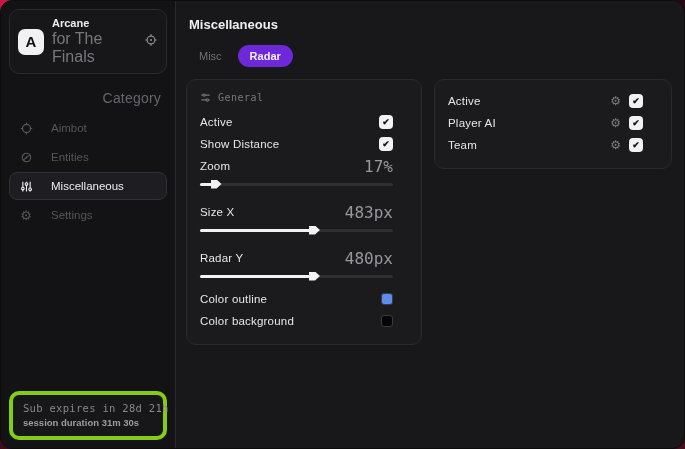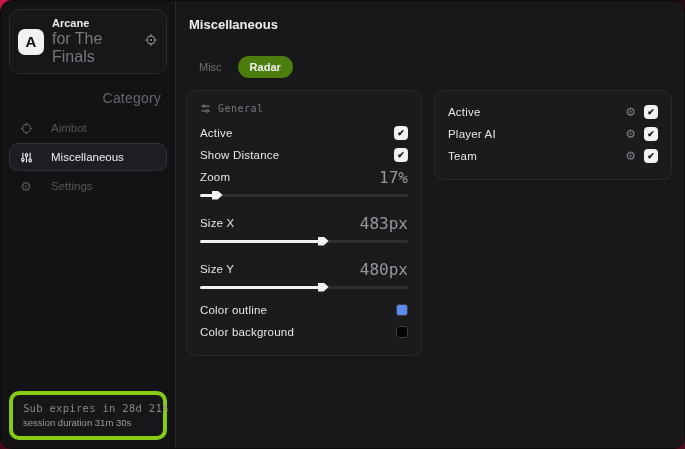--- a/index.html
+++ b/index.html
@@ -44,32 +44,32 @@
   .nav-icon svg { display:block; }
   .gear-glyph { font-size:13px; line-height:1; }
   .sidebar-footer {
     margin-top:auto; border:4px solid #84cc16; border-radius:10px; background:#17171a;
     padding:7px 10px 8px 10px;
   }
   .footer-line1 {
     font-family:"DejaVu Sans Mono", monospace; color:#86868c; font-size:10.5px;
     letter-spacing:.3px; margin-bottom:3px; white-space:nowrap;
   }
-  .footer-line2 { color:#9c9ca2; font-size:9.5px; font-weight:normal; white-space:nowrap; }
+  .footer-line2 { color:#9c9ca2; font-size:9.5px; font-weight:bold; white-space:nowrap; }
   
   .main { flex:1; padding:16px 14px 14px 10px; }
   .page-title { color:#f0f0f2; font-size:13px; font-weight:bold; margin-left:3px; }
   .tabs { display:flex; align-items:center; gap:4px; margin:13px 0 0 1px; }
   .tab {
-    font-size:11px; color:#6f6f76; padding:5px 12px; border-radius:999px; cursor:pointer;margin-top:11px;
-  }
-  .tab.active { background:#4d7c0f; color:#f0f0f2; font-weight:bold; }
+    font-size:11px; color:#6f6f76; padding:5px 12px; border-radius:999px; cursor:pointer;
+  }
+  .tab.active { background:#6d28d9; color:#f0f0f2; font-weight:bold; }
   .panels { display:flex; align-items:flex-start; gap:12px; margin-top:12px; }
   .panel {
-    background:#1b1b1e; border:1px solid #2a2a2e; border-radius:10px; padding:10px 13px 12px 13px;
+    background:#1b1b1e; border:1px solid #2a2a2e; border-radius:10px; padding:10px 28px 12px 13px;
   }
   .panel-general { width:236px; }
   .panel-entities { width:238px; }
   .panel-header {
     display:flex; align-items:center; gap:7px; color:#76767c;
     font-family:"DejaVu Sans Mono", monospace; font-size:10px; letter-spacing:.5px;
     margin:2px 0 8px 0;
   }
   .panel-header svg { display:block; }
   .row {
@@ -126,20 +126,30 @@
 
     <div class="nav">
       <div class="nav-item">
         <span class="nav-icon">
           <svg width="13" height="13" viewBox="0 0 16 16" fill="none" stroke="currentColor" stroke-width="1.4">
             <circle cx="8" cy="8" r="5"></circle>
               <path d="M8 1v3M8 12v3M1 8h3M12 8h3"></path>
           </svg>
         </span>
         <span>Aimbot</span>
+      </div>
+      <div class="nav-item">
+        <span class="nav-icon">
+          <svg width="13" height="13" viewBox="0 0 16 16" fill="none" stroke="currentColor" stroke-width="1.4">
+            <circle cx="8" cy="8" r="5.2"></circle>
+              <path d="M3.5 11.5l9-7"></path>
+            <circle cx="8" cy="8" r="1.1" fill="currentColor" stroke="none"></circle>
+          </svg>
+        </span>
+        <span>Entities</span>
       </div>
       <div class="nav-item active">
         <span class="nav-icon">
           <svg width="13" height="13" viewBox="0 0 16 16" fill="none" stroke="currentColor" stroke-width="1.4">
             <path d="M3.5 2v12M8 2v12M12.5 2v12"></path>
             <circle cx="3.5" cy="10.5" r="1.6" fill="#1e1e22"></circle>
             <circle cx="8" cy="5" r="1.6" fill="#1e1e22"></circle>
             <circle cx="12.5" cy="11.5" r="1.6" fill="#1e1e22"></circle>
           </svg>
         </span>
@@ -209,21 +219,21 @@
           <span class="row-value">483px</span>
         </div>
         <div class="slider">
           <div class="slider-track"></div>
           <div class="slider-fill" style="width: 58%;"></div>
           <div class="slider-thumb" style="left: 58%;"></div>
         </div>
 
         <div class="spacer6"></div>
         <div class="row">
-          <span class="row-label">Size Y</span>
+          <span class="row-label">Radar Y</span>
           <span class="row-value">480px</span>
         </div>
         <div class="slider">
           <div class="slider-track"></div>
           <div class="slider-fill" style="width: 58%;"></div>
           <div class="slider-thumb" style="left: 58%;"></div>
         </div>
 
         <div class="row">
           <span class="row-label">Color outline</span>

